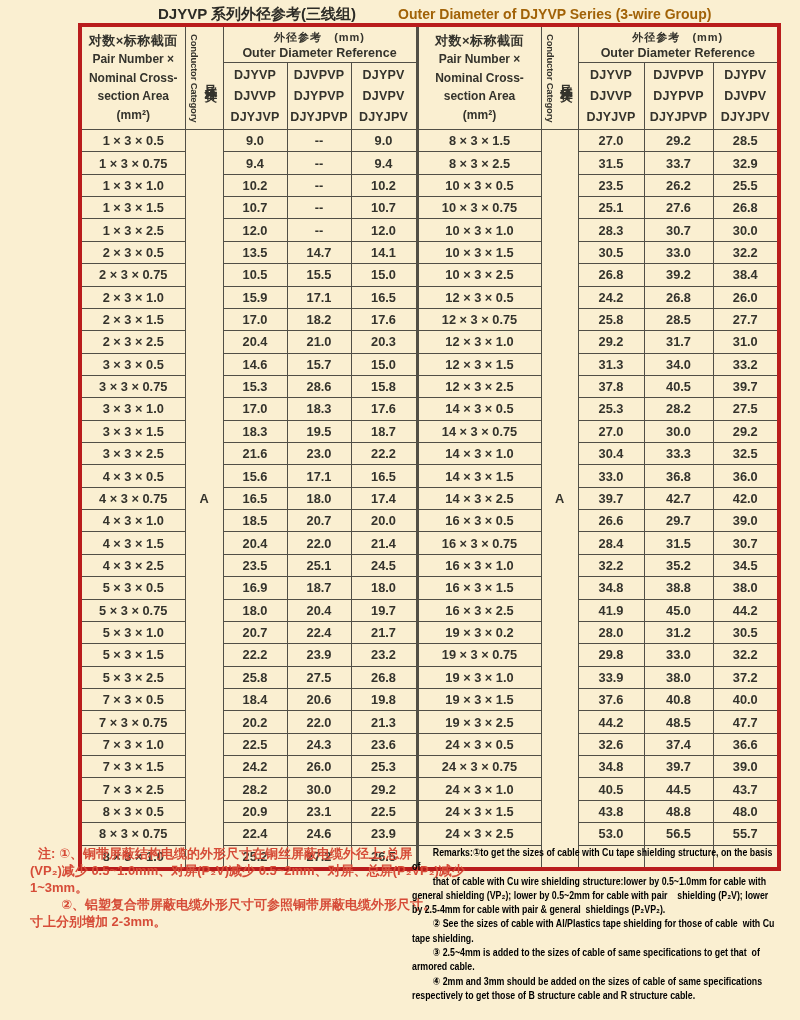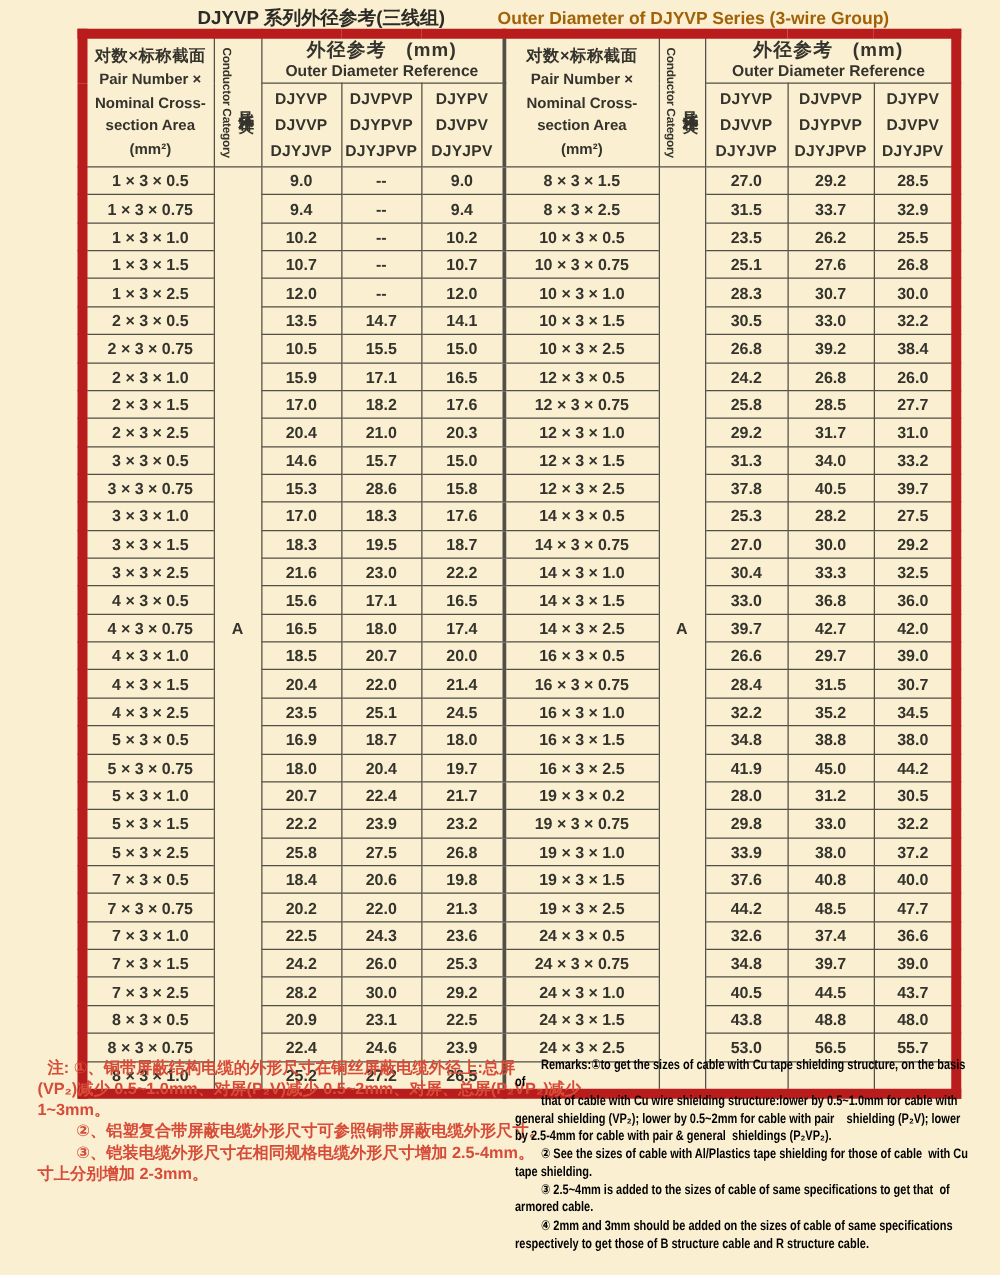--- a/index.html
+++ b/index.html
@@ -5,31 +5,31 @@
   html,body{margin:0;padding:0;width:800px;height:1020px;overflow:hidden;
     background:#faefd1;font-family:"Liberation Sans","DejaVu Sans",sans-serif;color:#34332c;}
   .page{position:relative;width:800px;height:1020px;}
 
   
   .title-row{position:absolute;left:158px;top:5px;display:flex;gap:42px;align-items:baseline;white-space:pre;}
   .title-zh{font-size:15px;font-weight:700;color:#2c2b26;}
   .title-en{font-size:14px;font-weight:700;color:#a16207;}
 
   
-  #main-table{position:absolute;left:62px;top:23px;border-collapse:collapse;table-layout:fixed;
-    border:8px solid #b91c1c;}
+  #main-table{position:absolute;left:78px;top:23px;border-collapse:collapse;table-layout:fixed;
+    border:4px solid #b91c1c;}
   #main-table th,#main-table td{border:1px solid #514f46;padding:0;margin:0;
     font-weight:700;text-align:center;vertical-align:middle;color:#34332c;}
   tr.h2 th{border-bottom:2px solid #514f46;}
   .div3{border-left:3px solid #514f46 !important;}
 
   .pair-h{font-size:12px;line-height:18.5px;}
   .pair-h .zh{font-size:13px;letter-spacing:.5px;}
   .dia-h{height:35px;}
-  .dia-h .zh{font-size:15px;line-height:18px;white-space:pre;letter-spacing:1px;}
+  .dia-h .zh{font-size:11px;line-height:18px;white-space:pre;letter-spacing:1px;}
   .dia-h .en{font-size:12.5px;line-height:15px;}
   .code-h{height:66px;}
   .code-h div{font-size:12.5px;line-height:21px;letter-spacing:.2px;}
 
   .cond-h{padding:0;}
   .cond-wrap{display:flex;justify-content:center;align-items:center;height:100%;gap:2px;}
   .cond-en{writing-mode:vertical-rl;font-size:9.5px;letter-spacing:-0.2px;font-weight:700;}
   .cond-zh{writing-mode:vertical-rl;text-orientation:upright;font-size:12.5px;letter-spacing:2px;font-weight:700;}
 
   #main-table tbody td{height:21.36px;font-size:12.8px;}
@@ -474,21 +474,20 @@
           <td class="val"></td>
         </tr>
       </tbody>
   </table>
 
   <div class="notes-zh" id="notes-zh">
       <div class="ind-a">注: ①、铜带屏蔽结构电缆的外形尺寸在铜丝屏蔽电缆外径上:总屏</div>
       <div class="ind-c">(VP₂)减少 0.5~1.0mm、对屏(P₂V)减少 0.5~2mm、对屏、总屏(P₂VP₂)减少</div>
       <div class="ind-c">1~3mm。</div>
       <div class="ind-b">②、铝塑复合带屏蔽电缆外形尺寸可参照铜带屏蔽电缆外形尺寸。</div>
-      <div class="ind-b">③、铠装电缆外形尺寸在相同规格电缆外形尺寸增加 2.5-4mm。</div>
       <div class="ind-c">寸上分别增加 2-3mm。</div>
     </div>
   <div class="remarks-en" id="remarks-en">
       <div class="ind-d">Remarks:①to get the sizes of cable with Cu tape shielding structure, on the basis</div>
       <div class="ind-c">of</div>
       <div class="ind-d">that of cable with Cu wire shielding structure:lower by 0.5~1.0mm for cable with</div>
       <div class="ind-c">general shielding (VP₂); lower by 0.5~2mm for cable with pair    shielding (P₂V); lower</div>
       <div class="ind-c">by 2.5-4mm for cable with pair &amp; general  shieldings (P₂VP₂).</div>
       <div class="ind-d">② See the sizes of cable with Al/Plastics tape shielding for those of cable  with Cu</div>
       <div class="ind-c">tape shielding.</div>

